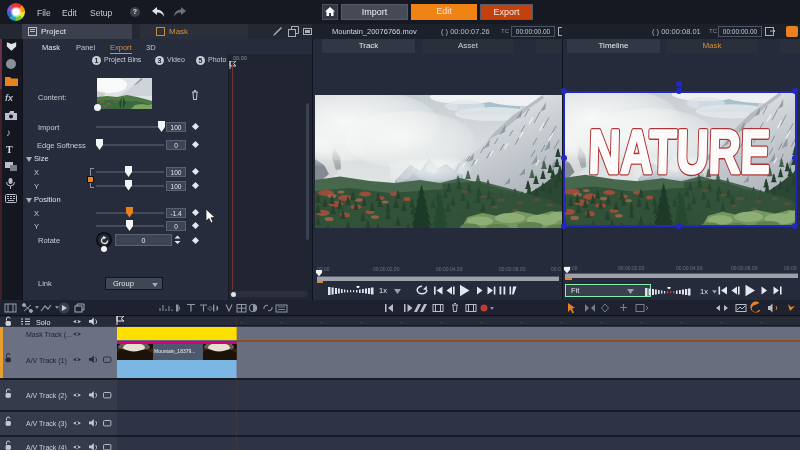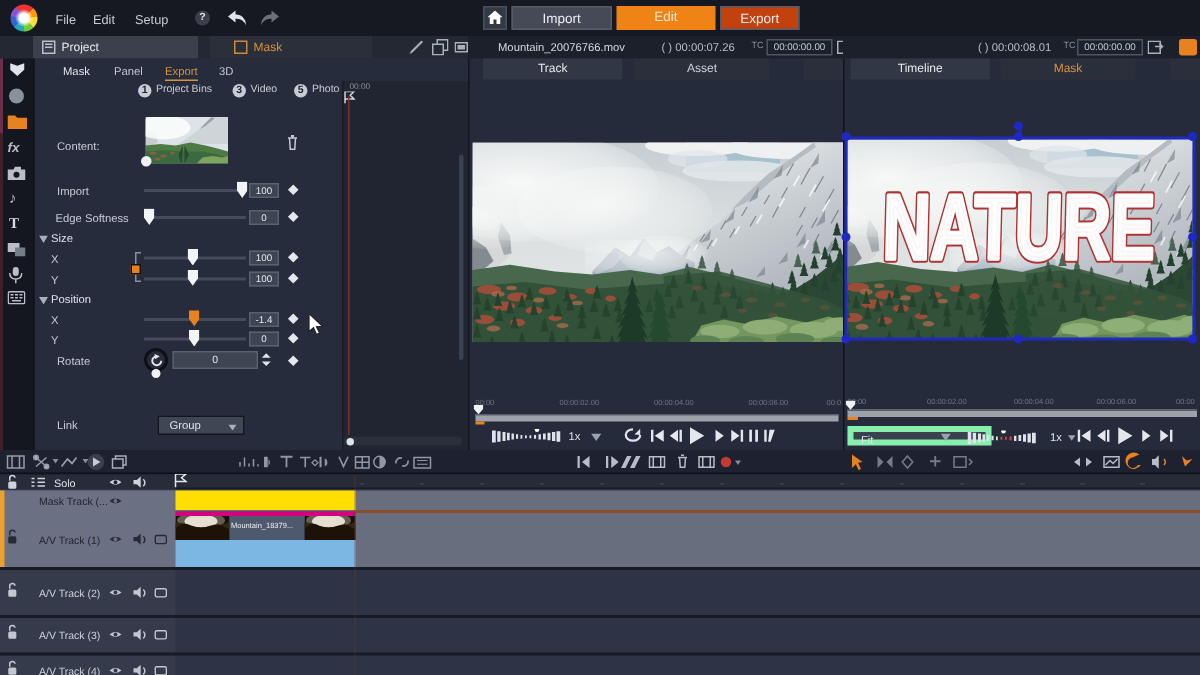--- a/index.html
+++ b/index.html
@@ -510,21 +510,21 @@
 <div class="a txt" style="left:676px;top:265px;font-size:5px;color:#6e7480;">00:00:04.00</div>
 <div class="a txt" style="left:731px;top:265px;font-size:5px;color:#6e7480;">00:00:06.00</div>
 <div class="a txt" style="left:784px;top:265px;font-size:5px;color:#6e7480;">00:00</div>
 
 <div class="a" style="left:565px;top:273px;width:233px;height:5px;background:#9da1a9;border-top:1px solid #585e6a;box-sizing:border-box;"></div>
 <svg class="a" style="left:563px;top:267px;" width="8" height="7" viewBox="0 0 9 8">
       <path d="M1 0 L8 0 L8 3 L4.5 7 L1 3 Z" fill="#f0f2f4"></path>
     </svg>
 <div class="a" style="left:565px;top:278px;width:7px;height:2px;background:#e8821e;"></div>
 
-<div class="a" style="left:565px;top:284px;width:96px;height:13px;background:#3a404d;border:4px solid #86efac;color:#dfe3ea;font-size:7.5px;line-height:12px;padding-left:5px;">Fit</div>
+<div class="a" style="left:565px;top:284px;width:86px;height:13px;background:#3a404d;border:1px solid #86efac;color:#dfe3ea;font-size:7.5px;line-height:12px;padding-left:5px;">Fit</div>
 <svg class="a" style="left:627px;top:289px;" width="7" height="5" viewBox="0 0 7 5">
       <path d="M0 0 L7 0 L3.5 5 Z" fill="#9aa0ac"></path>
     </svg>
 <svg class="a" style="left:645px;top:287px;" width="48" height="10" viewBox="0 0 48 10">
  <g fill="#dfe3ea">
         <rect x="0" y="1" width="2.5" height="8"></rect>
         <rect x="3.5" y="1.5" width="2.2" height="7"></rect>
         <rect x="7" y="2" width="2" height="6"></rect>
         <rect x="10" y="2.5" width="1.8" height="5"></rect>
         <rect x="13" y="3" width="1.6" height="4"></rect>

